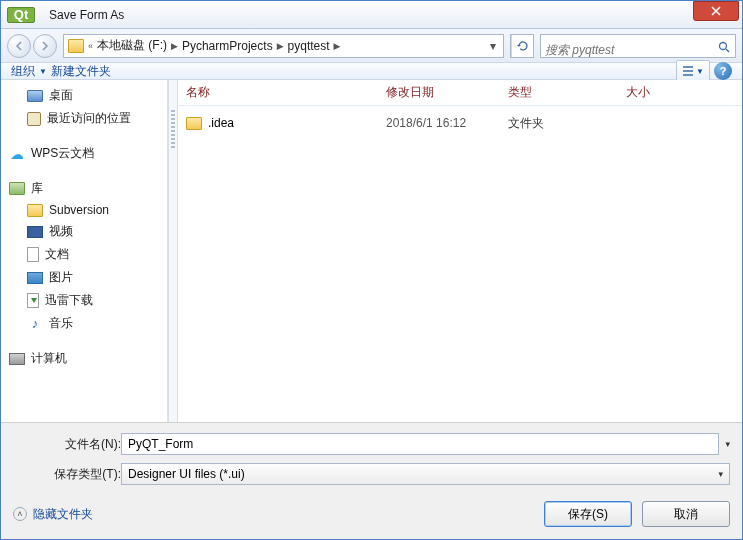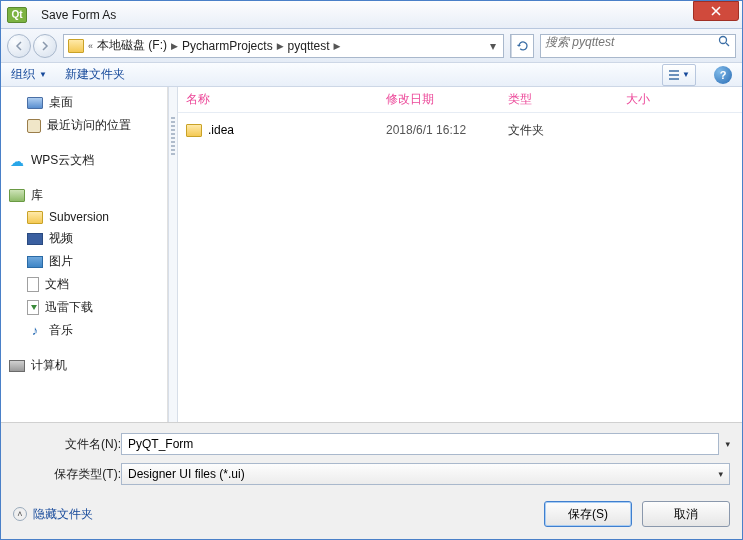--- a/index.html
+++ b/index.html
@@ -1,37 +1,37 @@
 <!DOCTYPE html>
 <html><head>
 <meta charset="utf-8">
 <style>
 * { box-sizing: border-box; margin: 0; padding: 0; font-family: "Segoe UI", "Microsoft YaHei", Tahoma, sans-serif; font-size: 12px; }
 html, body { width: 743px; height: 540px; overflow: hidden; }
 .window { width: 743px; height: 540px; border: 1px solid #4a80c8; background: #fff; display: flex; flex-direction: column; }
 .titlebar { height: 28px; background: linear-gradient(#fdfdfe,#e8eef7); display: flex; align-items: center; padding: 0 2px 0 6px; border-bottom: 1px solid #b8c7de; }
-.titlebar .app-icon { width: 20px; height: 16px; background: #7cb342; border: 1px solid #5a8a2f; border-radius: 2px; display: flex; align-items: center; justify-content: center; color: #fff; font-size: 10px; font-weight: bold; }
+.titlebar .app-icon { width: 28px; height: 16px; background: #7cb342; border: 1px solid #5a8a2f; border-radius: 2px; display: flex; align-items: center; justify-content: center; color: #fff; font-size: 13px; font-weight: bold; }
 .titlebar .title { margin-left: 14px; color: #1a1a1a; }
 .titlebar .spacer { flex: 1; }
 .titlebar .close { width: 46px; height: 20px; background: #d04a3c; border: 1px solid #a02f24; border-radius: 0 0 3px 3px; display: flex; align-items: center; justify-content: center; color: #fff; margin-top: -8px; margin-right: 1px; }
 .titlebar .close svg { width: 10px; height: 10px; }
 .navrow { height: 34px; background: linear-gradient(#f4f7fc,#e5ecf6); display: flex; align-items: center; padding: 0 6px; gap: 6px; border-bottom: 1px solid #cdd7e6; }
 .navbtns { display: flex; gap: 2px; }
 .navbtn { width: 24px; height: 24px; border-radius: 50%; background: radial-gradient(circle at 30% 30%, #fbfdff, #d5dfec); border: 1px solid #a9b8cc; display: flex; align-items: center; justify-content: center; color: #8a99ad; }
 .addrbar { flex: 1; height: 24px; background: #fff; border: 1px solid #a9b8cc; display: flex; align-items: center; padding: 0 4px; gap: 4px; }
 .crumb-icon { width: 16px; height: 14px; background: linear-gradient(#ffe9a8,#f4c954); border: 1px solid #c9a227; border-radius: 1px; }
 .crumb-sep { color: #555; font-size: 9px; }
 .crumb { color: #222; white-space: nowrap; }
 .addrbar .dd { margin-left: auto; color: #555; padding: 0 3px; }
 .refresh { width: 22px; border-left: 1px solid #cfd7e3; display: flex; align-items: center; justify-content: center; color: #3b6ea5; height: 100%; }
 .refresh-wrap { height:24px; border:1px solid #a9b8cc; background:#fff; display:flex; }
-.searchbox { width: 196px; height: 24px; border: 1px solid #a9b8cc; background: #fff; display: flex; align-items: flex-start; padding: 0 4px; }
+.searchbox { width: 196px; height: 24px; border: 1px solid #a9b8cc; background: #fff; display: flex; align-items: flex-end; padding: 0 4px; }
 .searchbox input { border: none; outline: none; flex: 1; font-style: italic; color: #888; background: transparent; }
 .searchbox .sicon { color: #3b6ea5; }
-.toolbar { height: 24px; background: linear-gradient(#fafcff,#e9f0f9); border-bottom: 1px solid #cdd7e6; display: flex; align-items: center; padding: 0 10px; gap: 18px; }
+.toolbar { height: 17px; background: linear-gradient(#fafcff,#e9f0f9); border-bottom: 1px solid #cdd7e6; display: flex; align-items: center; padding: 0 10px; gap: 4px; }
 .toolbar .tbtn { color: #16499a; display: flex; align-items: center; gap: 4px; }
 .toolbar .dd { font-size: 8px; color: #16499a; }
 .toolbar .spacer { flex: 1; }
 .toolbar .viewbtn { width: 34px; height: 22px; border: 1px solid #b8c7de; background: linear-gradient(#fff,#e9f0f9); border-radius: 2px; display: flex; align-items: center; justify-content: center; gap: 2px; color: #16499a; }
 .toolbar .help { width: 18px; height: 18px; border-radius: 50%; background: radial-gradient(circle at 30% 30%,#7fb9e8,#2a6db5); color: #fff; display: flex; align-items: center; justify-content: center; font-size: 11px; font-weight: bold; }
 .body { flex: 1; display: flex; min-height: 0; }
 .sidebar { width: 167px; background: #fff; border-right: 1px solid #e0e0e0; padding: 4px 2px; overflow: hidden; position: relative; }
 .sbgroup { margin-bottom: 12px; }
 .sbhdr { display: flex; align-items: center; gap: 6px; padding: 3px 6px; color: #1a1a1a; }
 .sbitem { display: flex; align-items: center; gap: 6px; padding: 3px 6px 3px 24px; color: #1a1a1a; white-space: nowrap; }
@@ -44,21 +44,21 @@
 .ico-video { background: #3a5fa0; border: 1px solid #2a4a80; width: 16px; height: 12px; }
 .ico-image { background: linear-gradient(#6fa8dc,#3d85c6); border: 1px solid #2a6aa5; width: 16px; height: 12px; }
 .ico-doc { background: #fff; border: 1px solid #a0a0a0; width: 12px; height: 15px; }
 .ico-download { background: #fff; border: 1px solid #a0a0a0; width: 12px; height: 15px; position: relative; }
 .ico-download::after { content:""; position:absolute; left:3px; top:4px; width:0; height:0; border-left:3px solid transparent; border-right:3px solid transparent; border-top:5px solid #3a8a3a; }
 .ico-music { color: #2a6db5; font-size: 13px; }
 .ico-computer { border: 1px solid #6a6a6a; background: linear-gradient(#d0d0d0,#9a9a9a); width: 16px; height: 12px; }
 .splitter { width: 10px; background: #f4f7fb; border-left:1px solid #d7dee8; border-right:1px solid #d7dee8; display:flex; align-items:flex-start; justify-content:center; padding-top:30px; }
 .splitter .grip { width: 4px; height: 40px; background: repeating-linear-gradient(#b0bccc 0 2px, transparent 2px 4px); }
 .filepane { flex: 1; display: flex; flex-direction: column; background: #fff; }
-.cols { display: flex; height: 26px; align-items: center; border-bottom: 1px solid #e6ecf4; padding-left: 8px; color: #ec4899; }
+.cols { display: flex; height: 26px; align-items: center; border-bottom: 1px solid #e6ecf4; padding-left: 8px; color: #7f1d1d; }
 .col-name { width: 200px; }
 .col-date { width: 122px; }
 .col-type { width: 118px; }
 .col-size { flex: 1; }
 .filelist { flex: 1; padding: 6px 8px; }
 .filerow { display: flex; align-items: center; height: 22px; }
 .filerow .fname { width: 200px; display: flex; align-items: center; gap: 6px; }
 .filerow .fdate { width: 122px; color: #555; }
 .filerow .ftype { width: 118px; color: #333; }
 .bottom { background: #f0f0f0; border-top: 1px solid #d0d0d0; padding: 10px 12px 10px 12px; display: flex; flex-direction: column; gap: 8px; }
@@ -175,26 +175,26 @@
           </div>
         <div class="sbitem">
             <span class="ico ico-folder"></span>
             <span>Subversion</span>
           </div>
         <div class="sbitem">
             <span class="ico ico-video"></span>
             <span>视频</span>
           </div>
         <div class="sbitem">
+            <span class="ico ico-doc"></span>
+            <span>文档</span>
+          </div>
+        <div class="sbitem">
             <span class="ico ico-image"></span>
             <span>图片</span>
-          </div>
-        <div class="sbitem">
-            <span class="ico ico-doc"></span>
-            <span>文档</span>
           </div>
         <div class="sbitem">
             <span class="ico ico-download"></span>
             <span>迅雷下载</span>
           </div>
         <div class="sbitem">
             <span class="ico ico-music">♪</span>
             <span>音乐</span>
           </div>
       </div>

